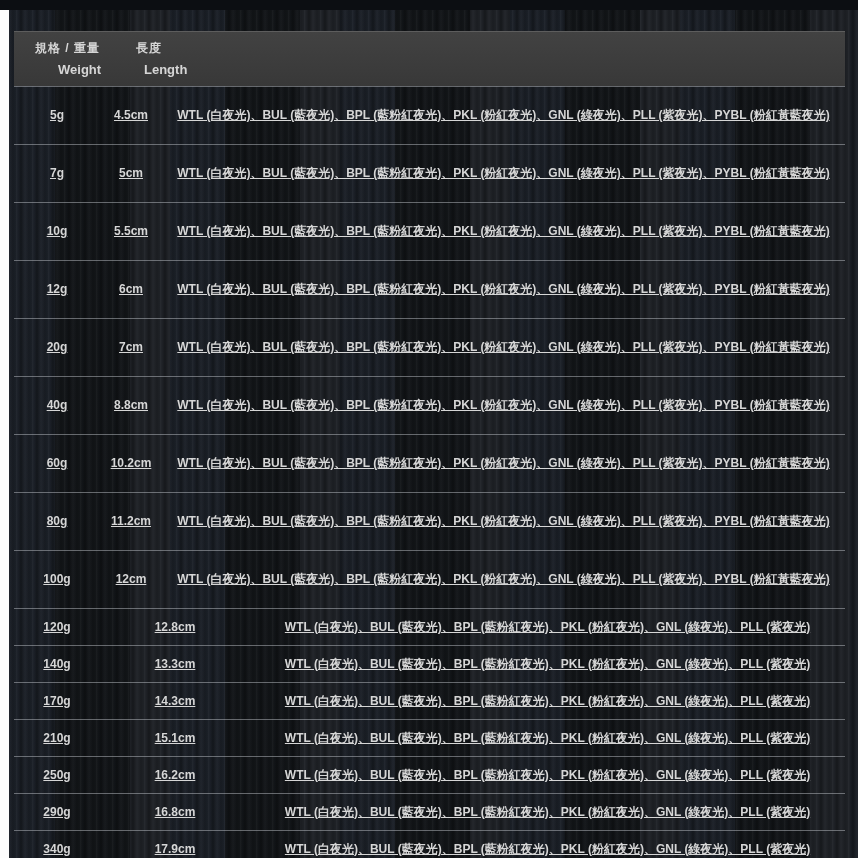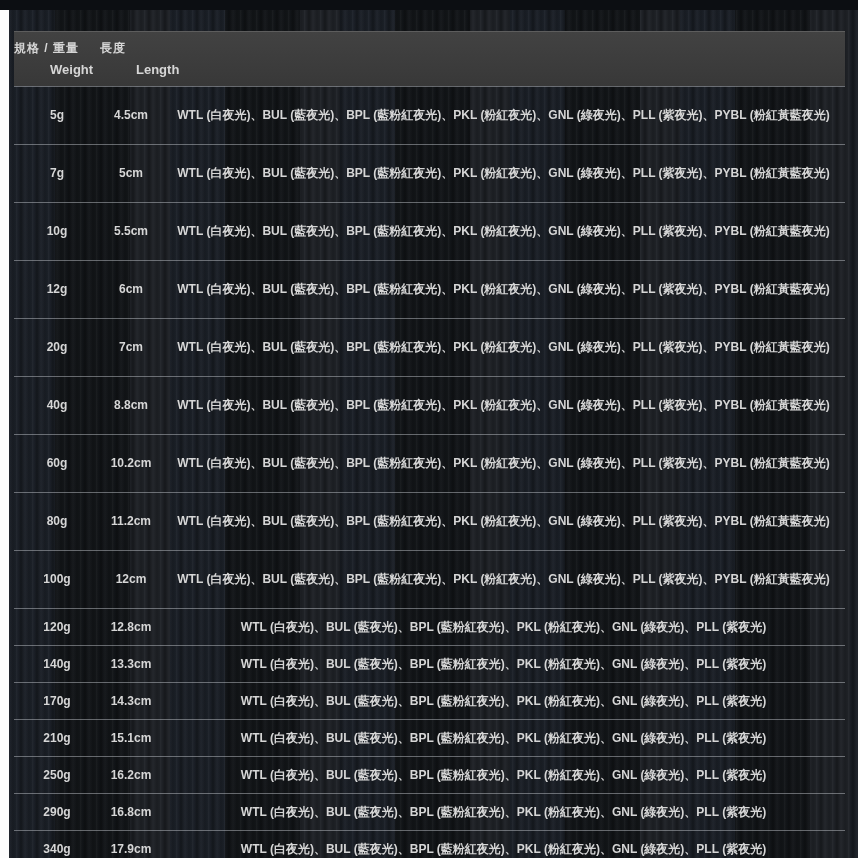--- a/index.html
+++ b/index.html
@@ -33,38 +33,40 @@
   }
   .thead{
     display:grid;
     grid-template-columns:86px 62px 1fr;
     height:54px;
     align-items:center;
     background:linear-gradient(#424242,#383838);
     border-top:1px solid #5d5d5d;
   }
   .th{
-    text-align:left;
+    text-align:right;
     line-height:21px;
+    margin-left:8px;
   }
   .th .zh{font-size:12px;font-weight:700;letter-spacing:1px;}
   .th .en{font-size:13px;font-weight:700;padding-left:36px;}
   .tr{
     display:grid;
     grid-template-columns:86px 62px 1fr;
     align-items:center;
     border-top:1px solid rgba(185,190,195,0.5);
   }
   .tr.two{height:57px;}
-  .tr.one{height:36px;}
+  .tr.one{height:36px;gap:44px;}
   .td{
     font-size:12px;
     font-weight:700;
     text-align:center;
     line-height:21px;
+    text-decoration:underline;
   }
   .td.c{padding:0 6px;}
 </style>
 </head>
 <body>
 
 <div class="page">
   <div class="topbar"></div>
   <div class="left-strip"></div>
 

